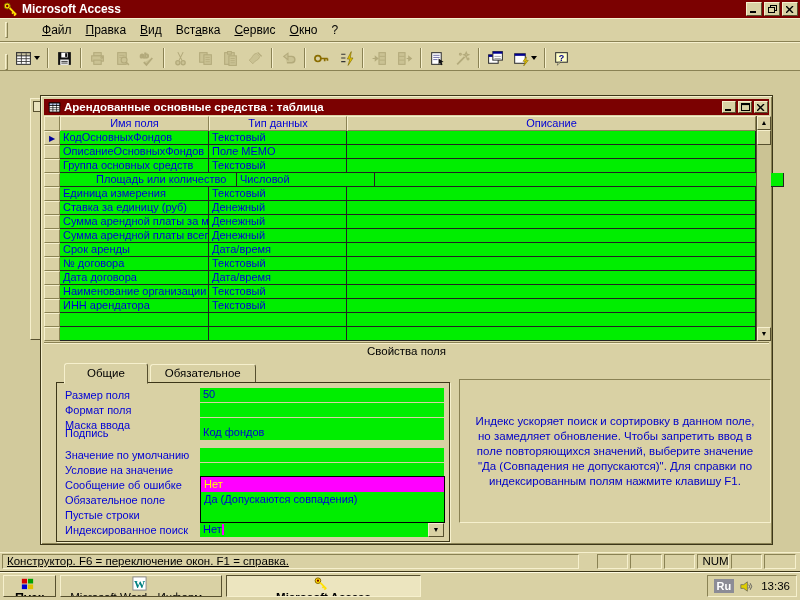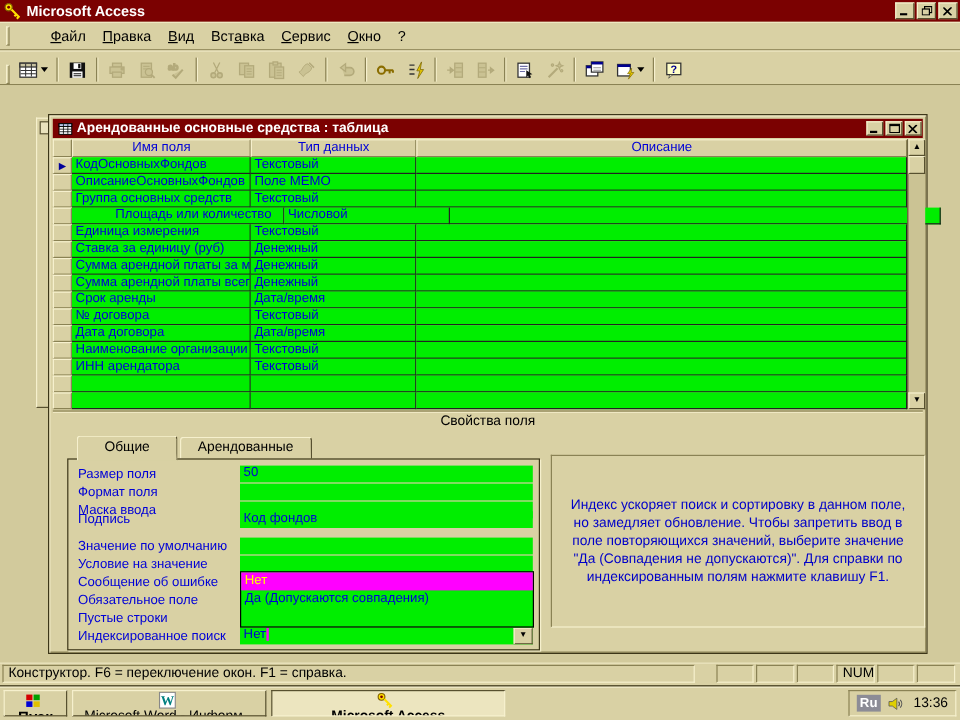--- a/index.html
+++ b/index.html
@@ -100,21 +100,21 @@
 
   
   .helpbox{position:absolute;left:415px;top:280px;width:312px;height:144px;border:1px solid;
            border-color:var(--sh) var(--hl) var(--hl) var(--sh);display:flex;align-items:center;}
   .helpbox .h-text{color:#0000c8;font-size:11.5px;line-height:15px;text-align:center;padding:0 14px;width:100%;}
 
   
   .statusbar{height:19px;flex:0 0 auto;display:flex;align-items:center;padding:1px 2px;box-shadow:inset 0 1px 0 var(--hl);}
   .sb-panel{height:15px;border:1px solid;border-color:var(--sh) var(--hl) var(--hl) var(--sh);
             font-size:11.5px;line-height:13px;padding:0 4px;color:#000;white-space:nowrap;overflow:hidden;}
-  .sb-main{width:589px;margin-right:18px;}
+  .sb-main{width:589px;margin-right:18px;text-decoration:underline;}
   .sb-small{width:32px;margin-right:2px;text-align:center;}
 
   
   .taskbar{height:29px;flex:0 0 auto;background:var(--face);border-top:1px solid var(--outline);
            box-shadow:inset 0 1px 0 var(--hl2);display:flex;align-items:center;padding:0 3px;}
   .tk-btn{height:22px;display:flex;align-items:center;background:var(--face);border:1px solid;
           border-color:var(--hl) var(--dk) var(--dk) var(--hl);padding:0 5px;margin-right:4px;
           font-size:11.5px;white-space:nowrap;overflow:hidden;flex-direction:column;}
   .tk-btn svg{width:15px;height:15px;margin-right:4px;flex:0 0 auto;}
   .tk-btn.start{font-weight:bold;font-size:12.5px;width:53px;}
@@ -463,21 +463,21 @@
         <div class="g-scroll" style="left:712px;height:225px;">
           <div class="sc-btn" style="top:0;">▲</div>
           <div class="sc-thumb" style="top:14px;"></div>
           <div class="sc-btn" style="bottom:0;">▼</div>
         </div>
 
         <div class="sep-band">Свойства поля</div>
 
         <div class="tabs" id="prop-tabs">
             <div class="tab active">Общие</div>
-            <div class="tab">Арендованные</div>
+            <div class="tab">Обязательное</div>
           </div>
 
         <div class="props" id="props-box">
             <div class="p-row" style="top: 4px;">
               <div class="p-label">Размер поля</div>
               <div class="p-val">50</div>
             </div>
             <div class="p-row" style="top: 19px;">
               <div class="p-label">Формат поля</div>
               <div class="p-val"></div>

